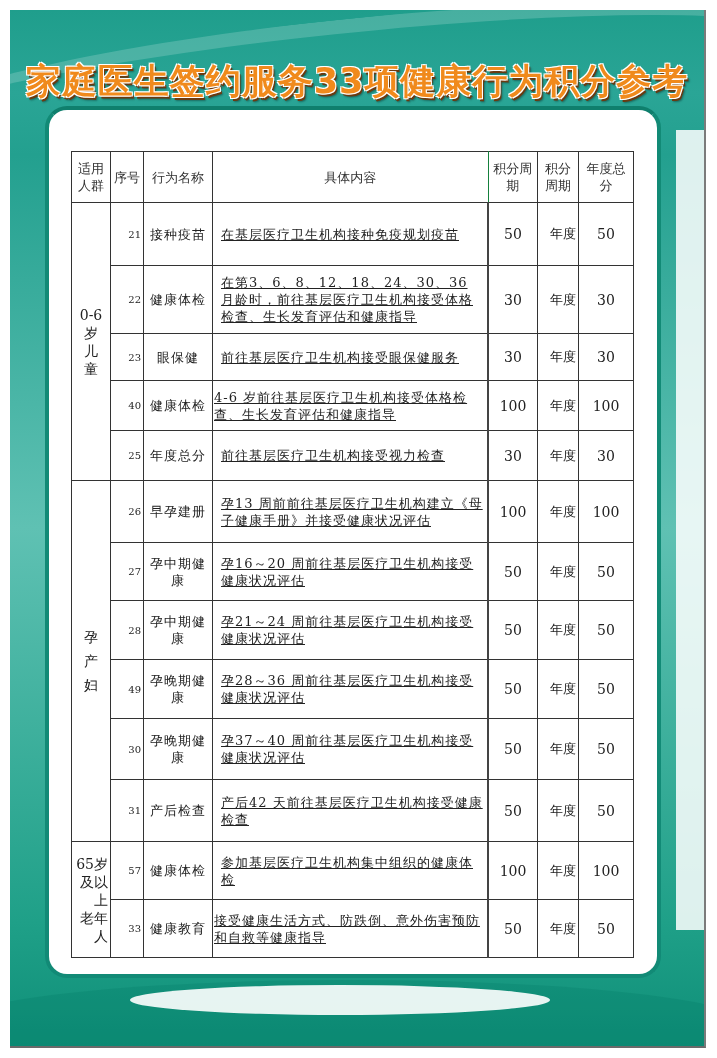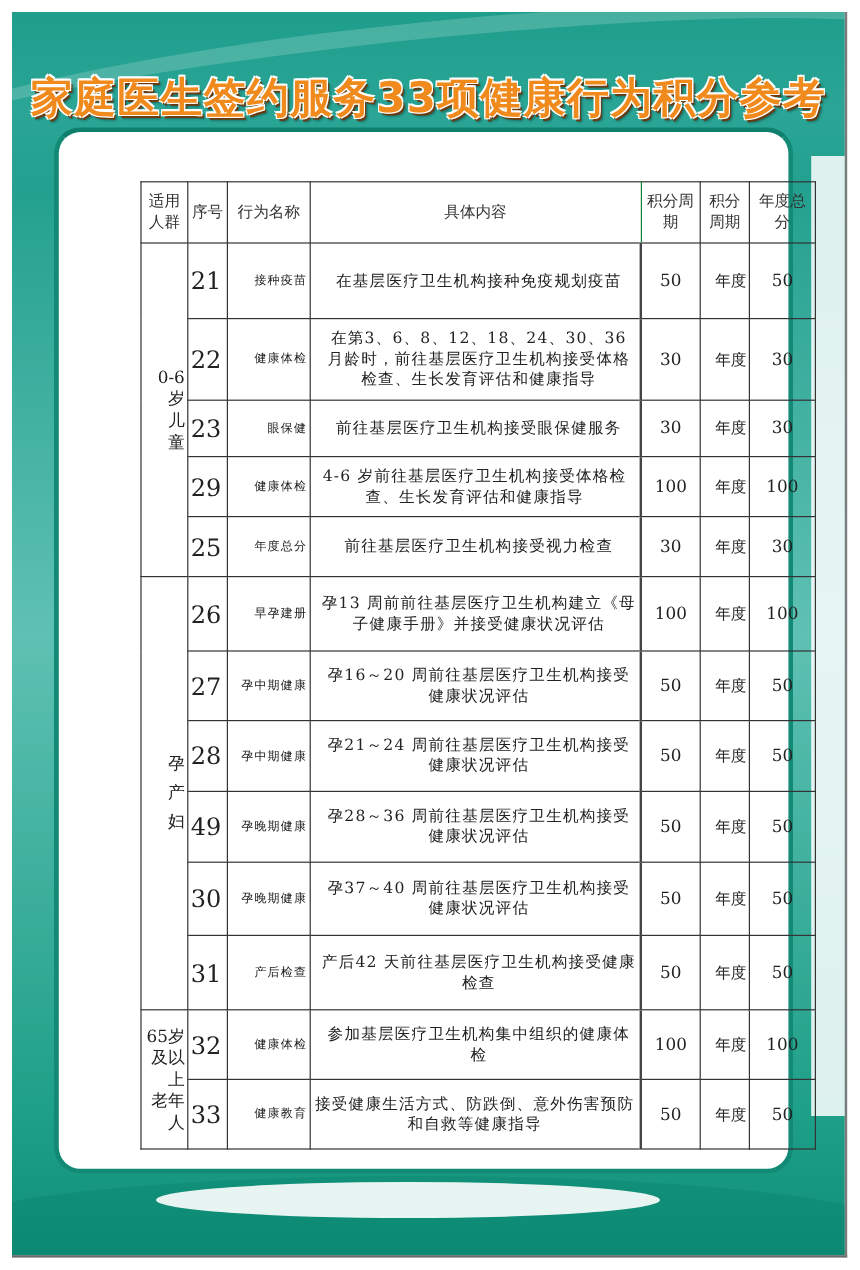--- a/index.html
+++ b/index.html
@@ -23,30 +23,30 @@
     color:#f08a1c;
     text-shadow: 1px 1px 0 #fff, -1px -1px 0 #fff, 1px -1px 0 #fff, -1px 1px 0 #fff, 2px 3px 0 #6a3a10, 3px 4px 2px rgba(0,0,0,0.35);
   }
   .card {
     position:absolute; left:45px; top:106px; width:608px; height:864px;
     background:#ffffff; border-radius:22px; border:4px solid #128a76;
     border-top-color:#0f7f6d;
   }
   table.grid {
     position:absolute; left:71px; top:151px; width:563px;
-    border-collapse:collapse; color:#222; font-size:14px;margin-left:46px;
+    border-collapse:collapse; color:#222; font-size:14px;
   }
   table.grid td, table.grid th {
     border:1px solid #333; padding:0 2px; vertical-align:middle; font-weight:normal;
   }
   table.grid th { font-size:13px; line-height:17px; text-align:center; height:50px; color:#333; }
-  .c-group { width:34px; text-align:right; line-height:18px; }
-  .c-no { width:28px; text-align:left; font-size:20px; }
-  .c-name { width:64px; text-align:right; font-size:10px; line-height:17px; letter-spacing:1px; }
-  .c-content { text-align:center; font-size:13px; line-height:17px; letter-spacing:1px; padding-left:8px !important; border-right:2px solid #444 !important; }
+  .c-group { width:34px; text-align:center; line-height:18px; }
+  .c-no { width:28px; text-align:right; font-size:10px; }
+  .c-name { width:64px; text-align:center; font-size:13px; line-height:17px; letter-spacing:1px; }
+  .c-content { text-align:left; font-size:13px; line-height:17px; letter-spacing:1px; padding-left:8px !important; border-right:2px solid #444 !important;text-decoration:underline; }
   .c-points { width:44px; text-align:center; font-size:14px; }
   .c-cycle { width:36px; text-align:right; font-size:13px; }
   .c-total { width:50px; text-align:center; font-size:14px; }
   .vstack span { display:block; }
 </style>
 </head>
 <body>
 
 <div class="poster">
   <div class="swoosh1"></div>
@@ -96,21 +96,21 @@
     </tr>
     <tr style="height:47px">
       <td class="c-no">23</td>
       <td class="c-name">眼保健</td>
       <td class="c-content">前往基层医疗卫生机构接受眼保健服务</td>
       <td class="c-points">30</td>
       <td class="c-cycle">年度</td>
       <td class="c-total">30</td>
     </tr>
     <tr style="height:50px">
-      <td class="c-no">29</td>
+      <td class="c-no">40</td>
       <td class="c-name">健康体检</td>
       <td class="c-content" style="padding-left:1px !important">4-6 岁前往基层医疗卫生机构接受体格检查、生长发育评估和健康指导</td>
       <td class="c-points">100</td>
       <td class="c-cycle">年度</td>
       <td class="c-total">100</td>
     </tr>
     <tr style="height:50px">
       <td class="c-no">25</td>
       <td class="c-name">年度总分</td>
       <td class="c-content">前往基层医疗卫生机构接受视力检查</td>
@@ -174,21 +174,21 @@
     </tr>
 
     <tr style="height:58px">
       <td class="c-group vstack" rowspan="2" style="text-align:right">
         <span>65岁</span>
         <span>及以</span>
         <span>上</span>
         <span>老年</span>
         <span>人</span>
       </td>
-      <td class="c-no">32</td>
+      <td class="c-no">57</td>
       <td class="c-name">健康体检</td>
       <td class="c-content">参加基层医疗卫生机构集中组织的健康体检</td>
       <td class="c-points">100</td>
       <td class="c-cycle">年度</td>
       <td class="c-total">100</td>
     </tr>
     <tr style="height:58px">
       <td class="c-no">33</td>
       <td class="c-name">健康教育</td>
       <td class="c-content" style="padding-left:1px !important">接受健康生活方式、防跌倒、意外伤害预防和自救等健康指导</td>

